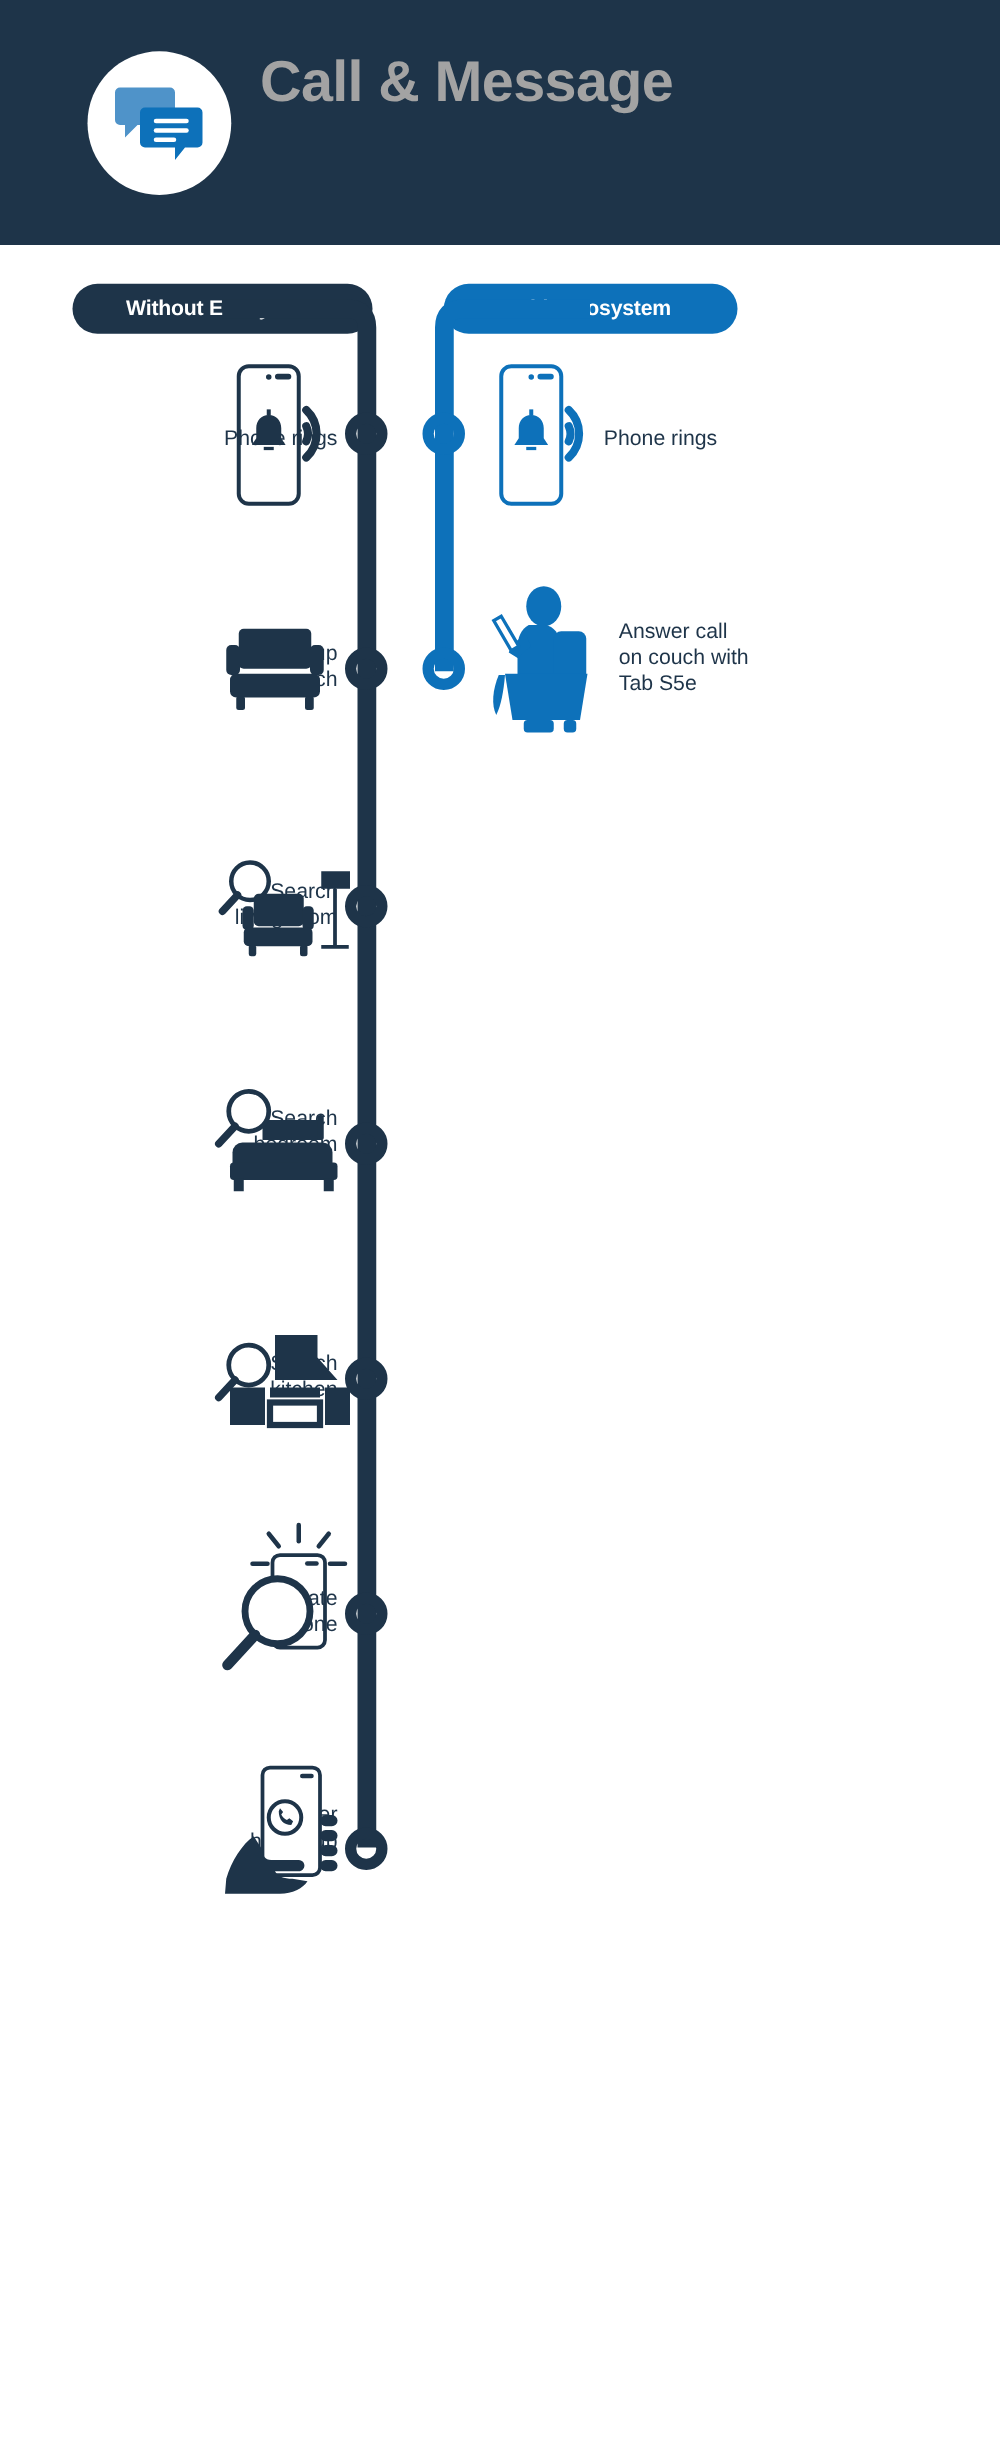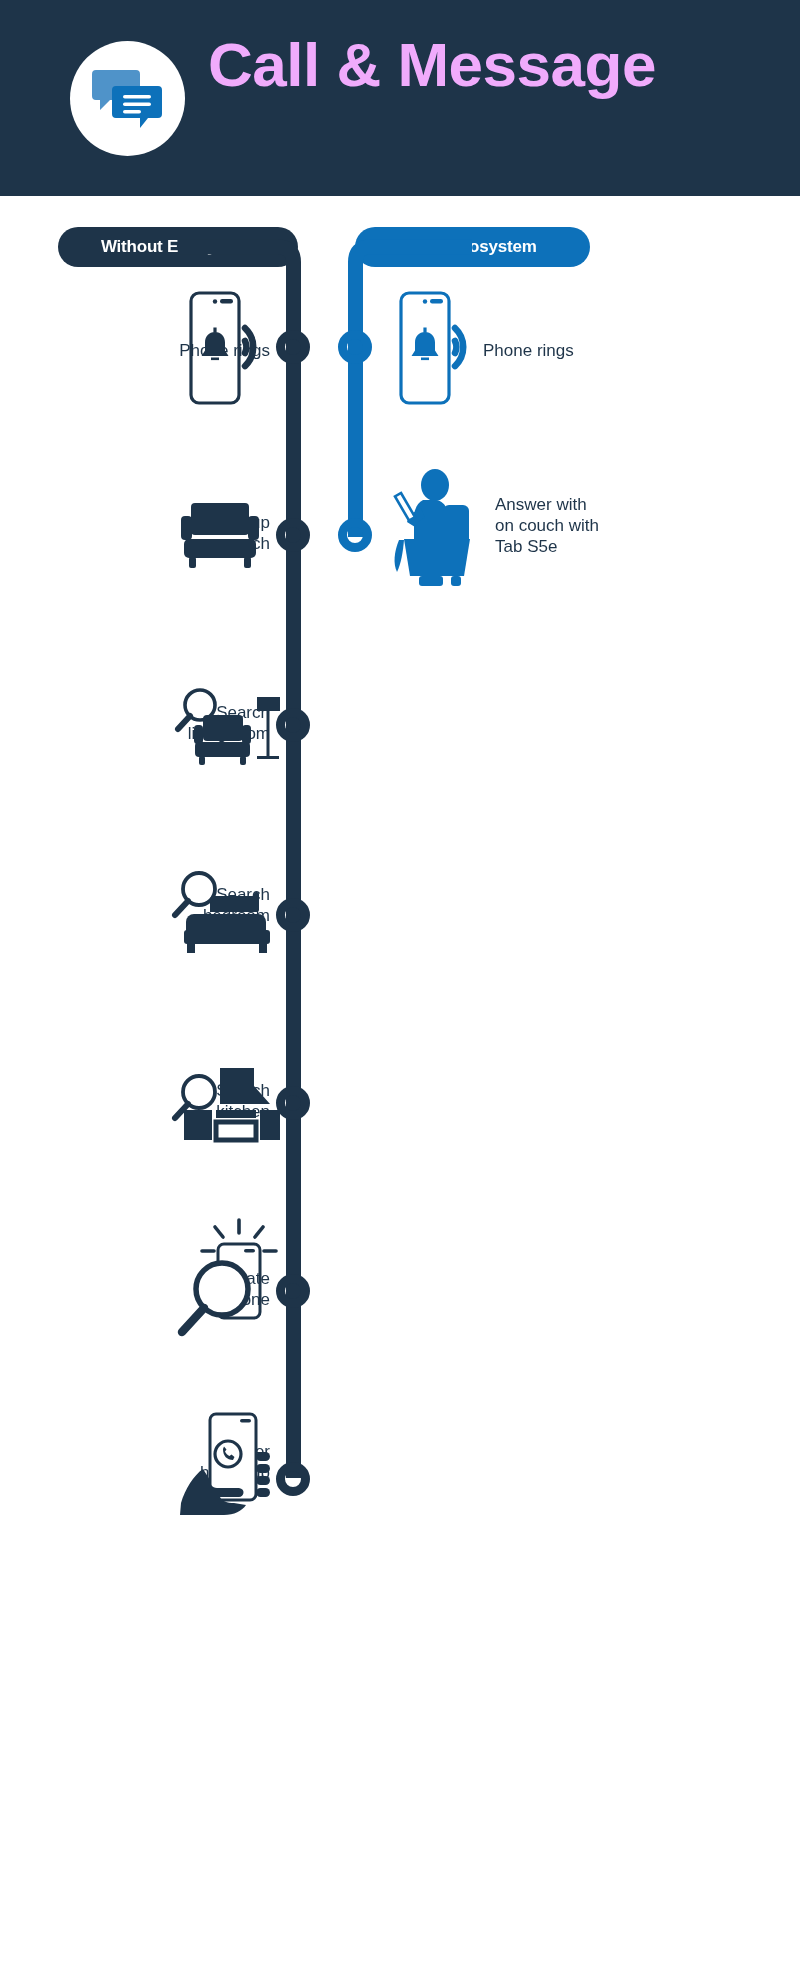--- a/index.html
+++ b/index.html
@@ -14,21 +14,21 @@
     position:absolute; left:0; top:0; width:800px; height:196px;
     background:#1e3449;
   }
   #logo-circle {
     position:absolute; left:70px; top:41px; width:115px; height:115px;
     background:#ffffff; border-radius:50%;
   }
   #logo-icon { position:absolute; left:22px; top:25px; width:72px; height:64px; }
   #header-title {
     position:absolute; left:208px; top:38px; width:560px;
-    color:#f0abfc; font-size:62px; line-height:54px;
+    color:#a3a3a3; font-size:46px; line-height:54px;
     font-weight:bold; letter-spacing:-0.5px;
   }
   #header-title .tl2 { display:block; }
 
   
   .badge {
     position:absolute; height:40px; border-radius:20px;
     color:#fff; font-size:17px; font-weight:bold;
     display:flex; align-items:center; justify-content:center;
     letter-spacing:-0.2px;
@@ -249,17 +249,17 @@
     <path d="M74 45 h14 a6 6 0 0 1 6 6 v30 h-26 v-30 a6 6 0 0 1 6 -6 z" fill="#0d71ba"></path>
 
     <path d="M29 79 h66 l-6 37 h-54 z" fill="#0d71ba"></path>
 
     <path d="M24 80 c-5 12 -6 24 -2 32 c4 -8 6 -20 7 -32 z" fill="#0d71ba"></path>
 
     <rect x="44" y="116" width="24" height="10" rx="3" fill="#0d71ba"></rect>
     <rect x="76" y="116" width="10" height="10" rx="3" fill="#0d71ba"></rect>
   </svg>
   <div class="label right" style="left:120px; top:34px; width:200px;">
-    <span>Answer with</span><br>
+    <span>Answer call</span><br>
     <span>on couch with</span><br>
     <span>Tab S5e</span>
   </div>
 </div>
 
 </body></html>

